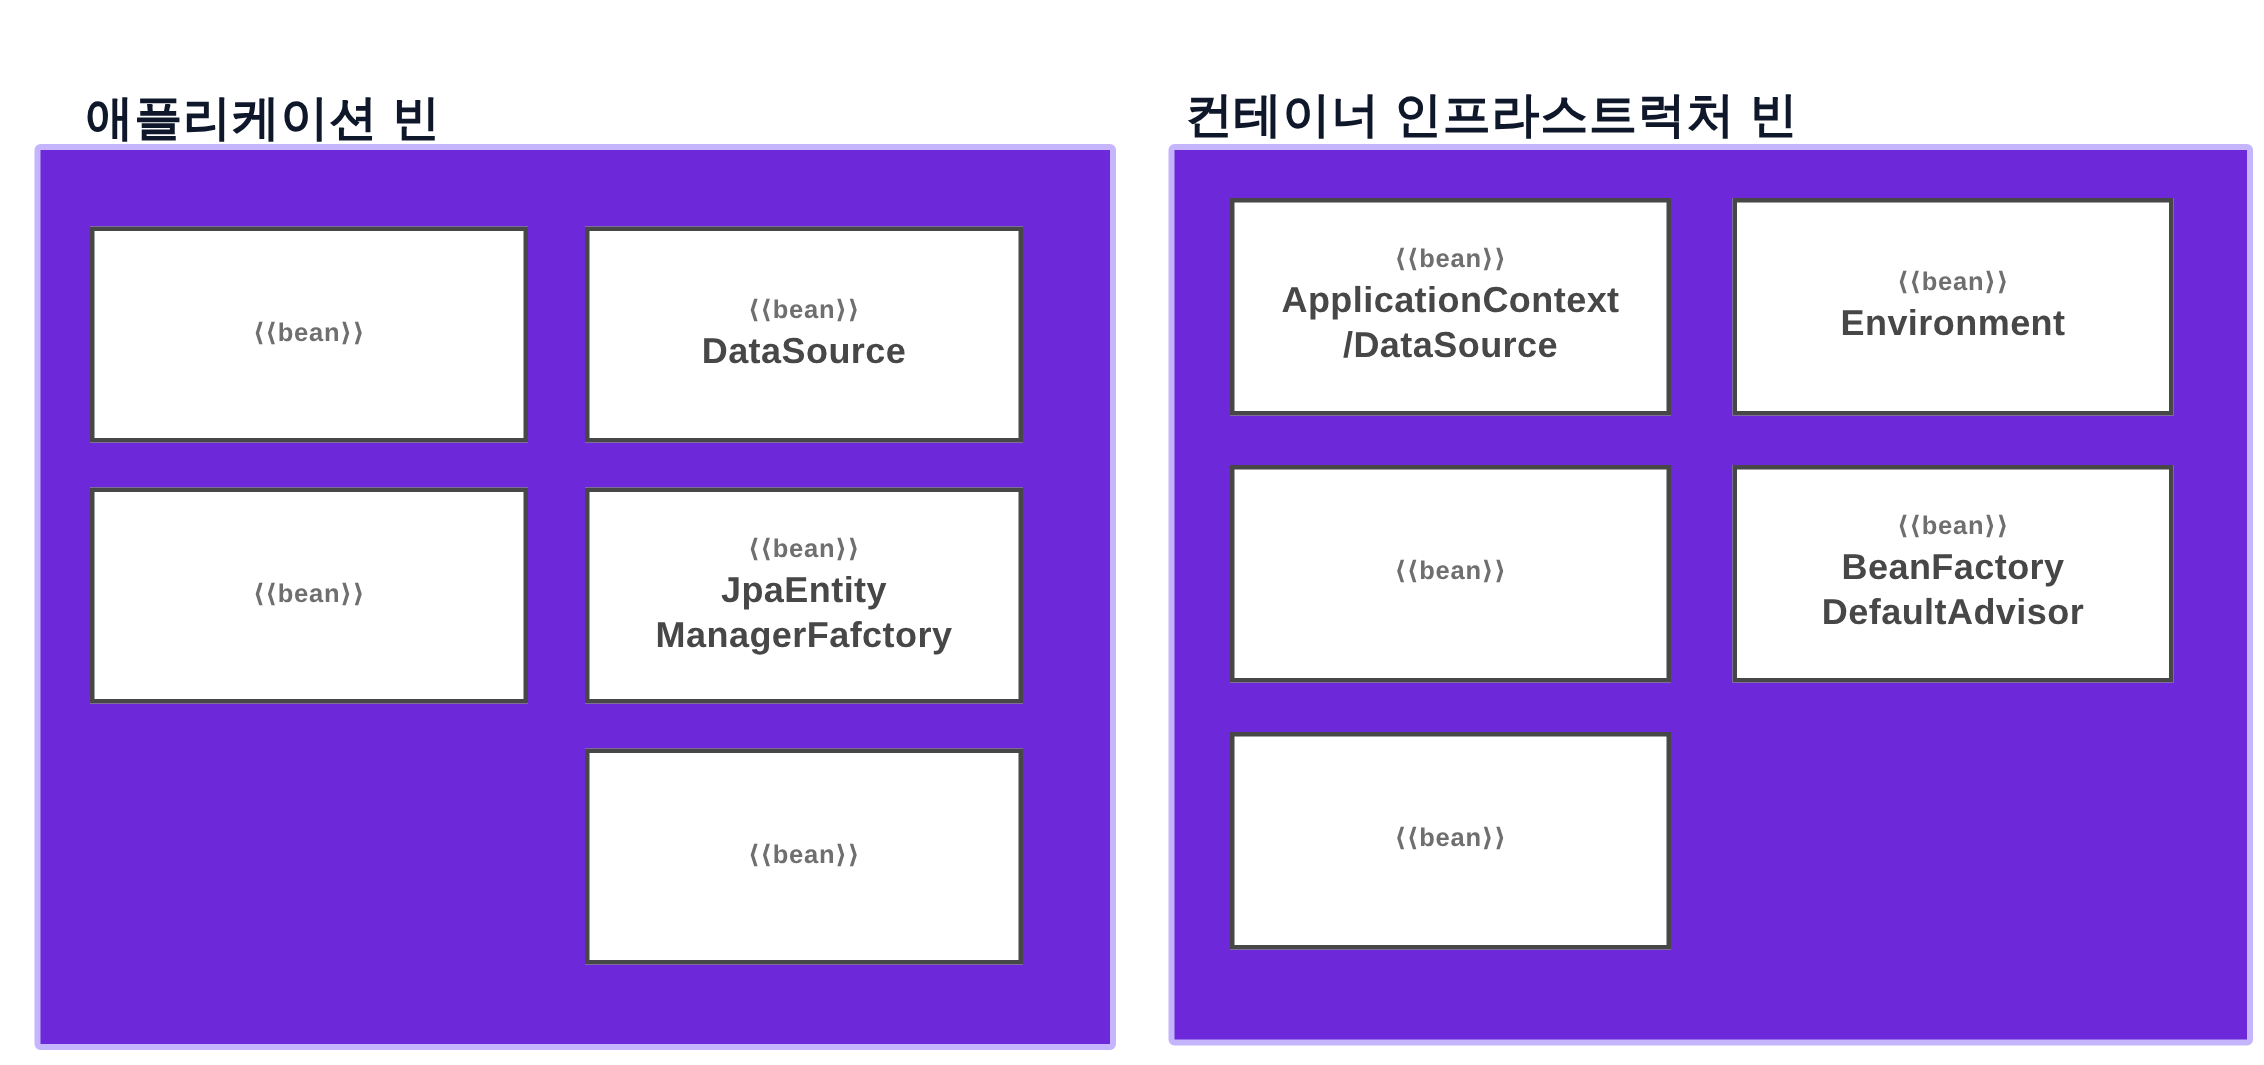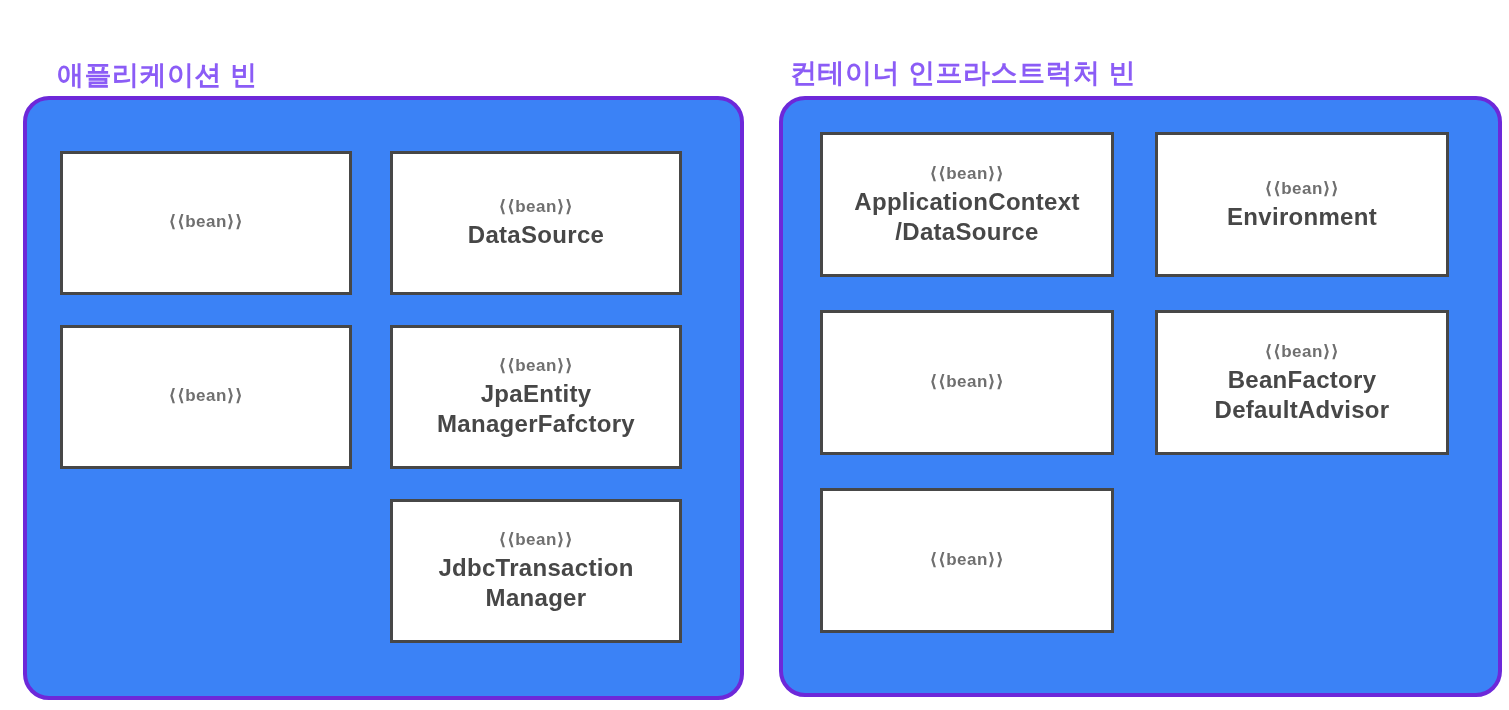--- a/index.html
+++ b/index.html
@@ -6,34 +6,34 @@
   html, body { background: #ffffff; }
   body {
     width: 1509px;
     height: 710px;
     position: relative;
     font-family: "Liberation Sans", "DejaVu Sans", sans-serif;
     overflow: hidden;
   }
   .group-title {
     position: absolute;
-    font-size: 27px;
+    font-size: 32px;
     font-weight: bold;
-    color: #8b5cf6;
+    color: #0f172a;
     letter-spacing: 0.5px;
     white-space: nowrap;
   }
   .group-title.app   { left: 57px;  top: 57px; }
   .group-title.infra { left: 790px; top: 55px; text-align: center; }
 
   .group-box {
     position: absolute;
-    border: 4px solid #6d28d9;
-    border-radius: 26px;
-    background: #3b82f6;
+    border: 4px solid #c4b5fd;
+    border-radius: 4px;
+    background: #6d28d9;
     display: grid;
   }
   .group-box.app {
     left: 23px; top: 96px;
     width: 721px; height: 604px;
     grid-template-columns: 292px 292px;
     grid-auto-rows: 144px;
     column-gap: 38px;
     row-gap: 30px;
     padding: 51px 0 0 33px;
@@ -96,22 +96,20 @@
   </div>
 
   <div class="bean-box">
     <div class="stereotype">⟨⟨bean⟩⟩</div>
     <div class="bean-name">JpaEntity
 ManagerFafctory</div>
   </div>
 
   <div class="bean-box col2">
     <div class="stereotype">⟨⟨bean⟩⟩</div>
-    <div class="bean-name">JdbcTransaction
-Manager</div>
   </div>
 
 </div>
 
 <div class="group-box infra">
 
   <div class="bean-box">
     <div class="stereotype">⟨⟨bean⟩⟩</div>
     <div class="bean-name">ApplicationContext
 /DataSource</div>

